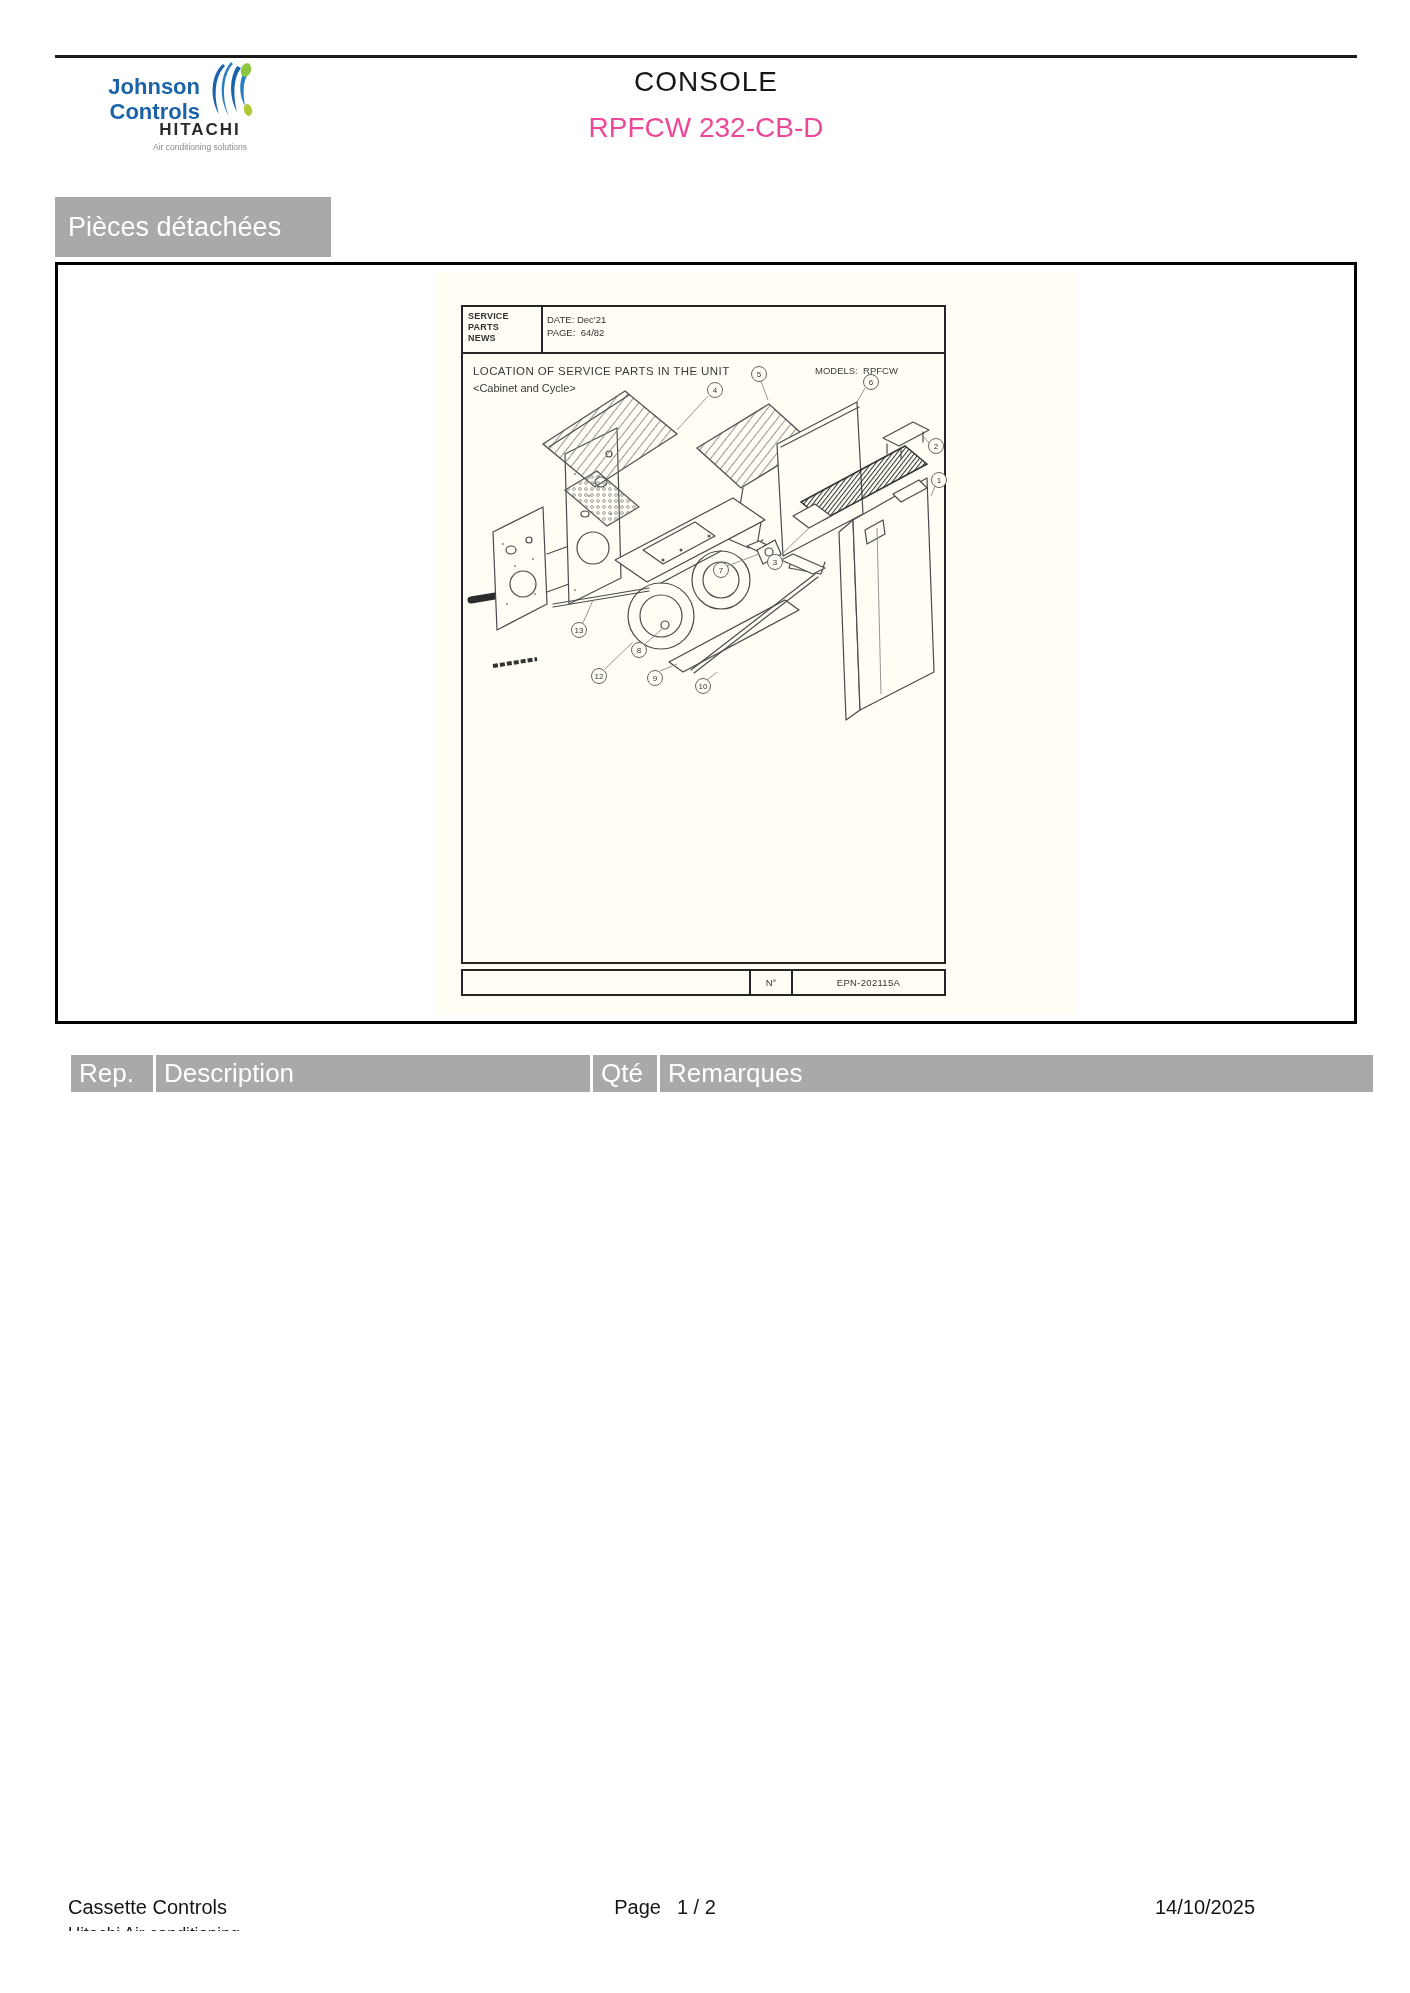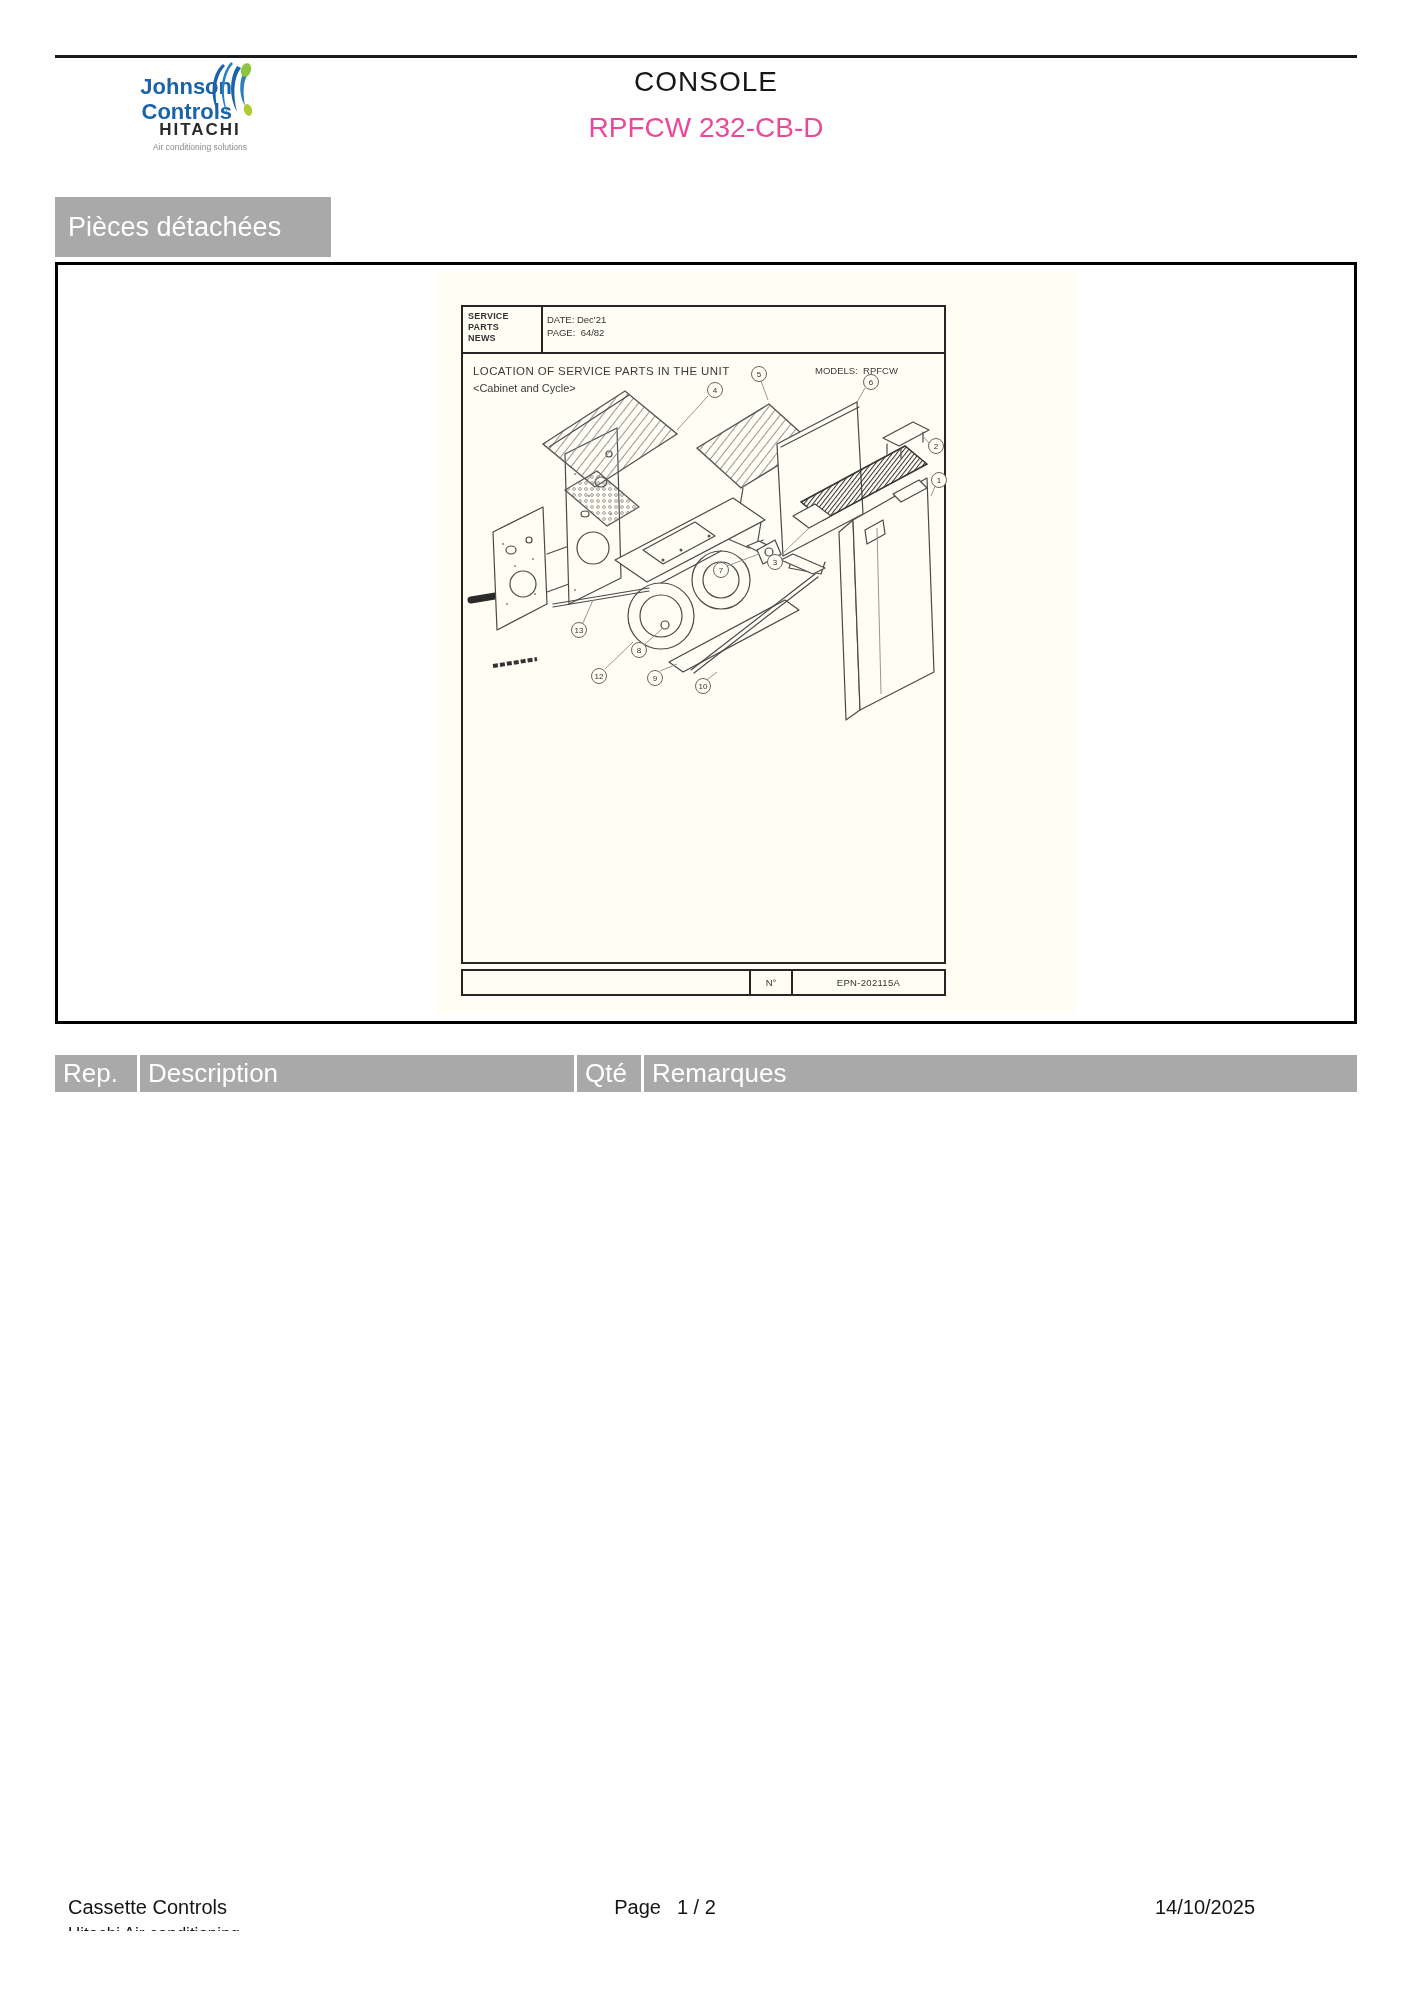--- a/index.html
+++ b/index.html
@@ -9,21 +9,21 @@
     font-family:"Liberation Sans", sans-serif; color:#111; overflow:hidden;
     margin:0 auto;
   }
   .abs { position:absolute; }
 
   
   .top-rule { left:55px; top:55px; width:1302px; height:3px; background:#1a1a1a; }
 
   
   .jc-text { left:108px; top:74px; width:92px; text-align:right;
-    color:#1b63a8; font-size:22px; font-weight:bold; line-height:25px;margin-left:32px; }
+    color:#1b63a8; font-size:22px; font-weight:bold; line-height:25px; }
   .swirl { left:203px; top:60px; }
   .hitachi-wrap { left:130px; top:120px; width:140px; text-align:center; }
   .hitachi { font-size:17px; font-weight:bold; letter-spacing:2px; color:#2a2a2a; }
   .tagline { font-size:8.5px; color:#8a8a8a; margin-top:2px; }
 
   
   .doc-title { left:55px; top:66px; width:1302px; text-align:center;
     font-size:28px; color:#161616; letter-spacing:1px; }
   .doc-model { left:55px; top:112px; width:1302px; text-align:center;
     font-size:28px; color:#ec4899; }
@@ -58,21 +58,21 @@
 
   .spn-foot { left:461px; top:969px; width:485px; height:27px;
     border:2px solid #262626; background:#fffdf4; display:flex; color:#333; }
   .spn-foot-empty { flex:1; border-right:2px solid #262626; }
   .spn-foot-no { width:42px; border-right:2px solid #262626; text-align:center;
     font-size:9.5px; line-height:23px; }
   .spn-foot-val { width:151px; text-align:center; font-size:9.5px; line-height:23px;
     letter-spacing:.3px; }
 
   
-  .pt-head { left:55px; top:1055px; width:1302px; height:37px; display:flex; gap:3px; }
+  .pt-head { left:71px; top:1055px; width:1302px; height:37px; display:flex; gap:3px; }
   .pt-cell { background:#a9a9a9; color:#fff; font-size:26px; line-height:36px;
     padding-left:8px; overflow:hidden; white-space:nowrap; }
   .pt-rep { width:82px; }
   .pt-ref { width:600px; }
   .pt-desc { width:434px; }
   .pt-qte { width:64px; }
   .pt-rem { flex:1; }
 
   
   .foot-company { left:68px; top:1896px; font-size:20px; color:#141414; }

